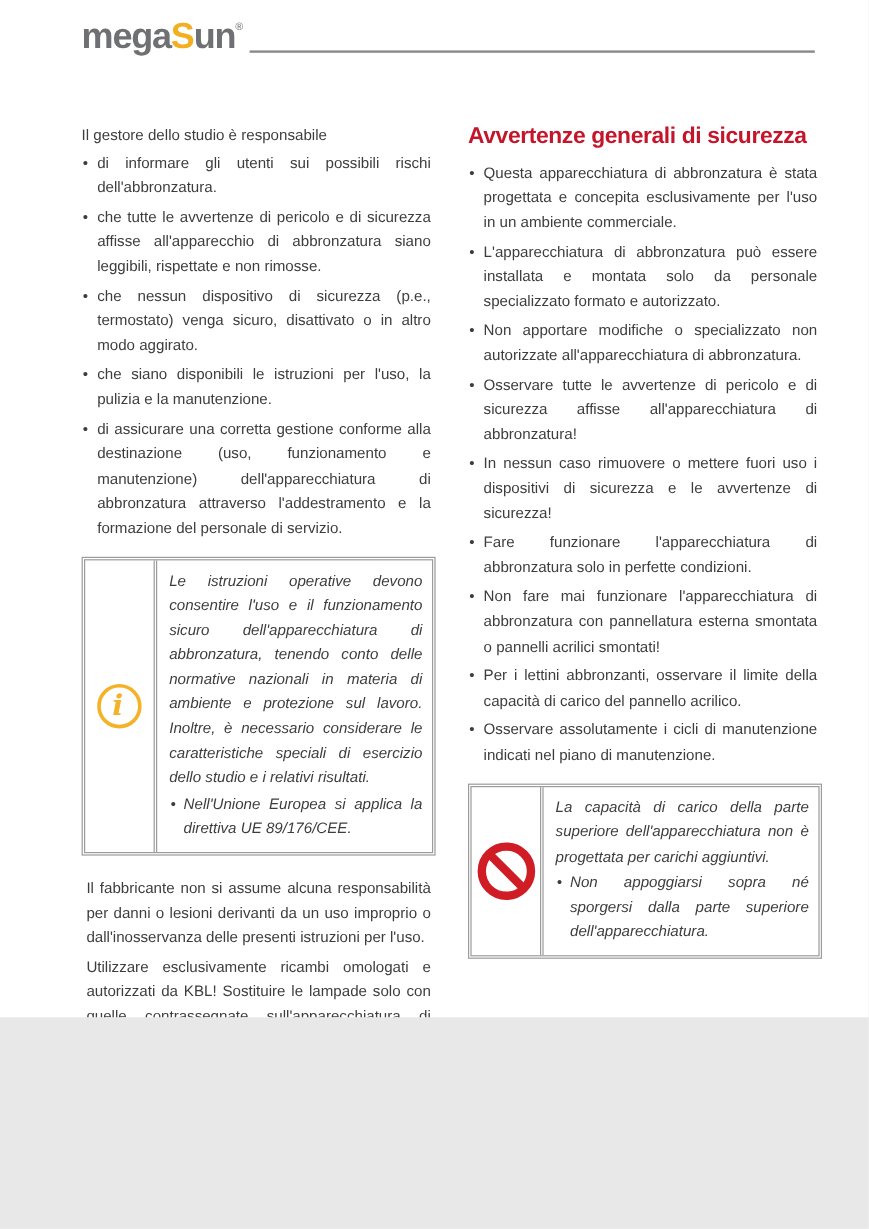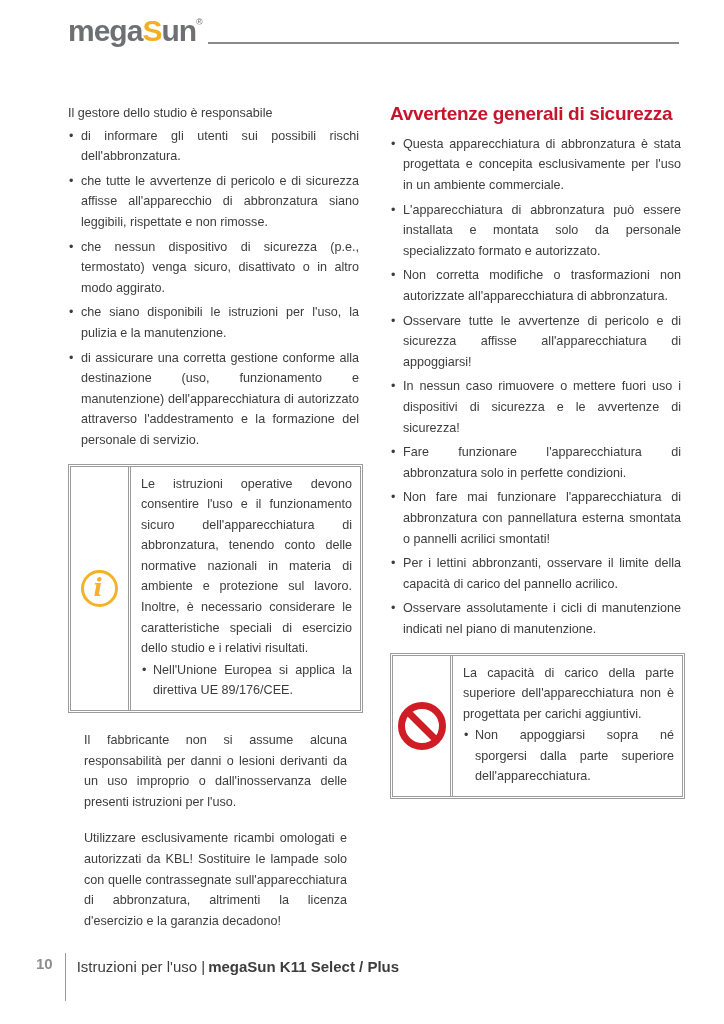--- a/index.html
+++ b/index.html
@@ -1,17 +1,17 @@
 <!DOCTYPE html>
 <html lang="it"><head>
 <meta charset="utf-8">
 <style>
   html,body{margin:0;padding:0;background:#e8e8e8;}
   .page{
-    position:relative;width:724px;height:1024px;margin:0 auto;background:#ffffff;
+    position:relative;width:724px;height:848px;margin:0 auto;background:#ffffff;
     font-family:"Liberation Sans",sans-serif;color:#3d3d3d;overflow:hidden;
   }
   
   .header{position:absolute;top:16px;left:68px;right:45px;display:flex;align-items:flex-end;}
   .logo{font-size:30px;font-weight:bold;letter-spacing:-1px;color:#6f7073;line-height:1;white-space:nowrap;}
   .logo .accent{color:#f2b021;}
   .logo .reg{font-size:9px;vertical-align:top;position:relative;top:2px;letter-spacing:0;color:#8a8a8a;}
   .header-rule{flex:1;border-bottom:2px solid #8a8a8a;margin-left:5px;margin-bottom:2px;}
   
   .main{position:absolute;top:103px;left:68px;width:617px;display:flex;gap:27px;}
@@ -20,39 +20,39 @@
     margin:0 0 9px 0;font-size:19px;font-weight:bold;color:#c5152a;letter-spacing:-0.3px;line-height:1.15;
   }
   .body-text{font-size:12.6px;line-height:20.6px;text-align:justify;hyphens:auto;}
   .intro{margin:0 0 2px 0;}
   ul.bullets{list-style:none;margin:2px 4px 0 0;padding:0;}
   ul.bullets > li{position:relative;padding-left:13px;margin-bottom:4px;}
   ul.bullets > li::before{content:"\2022";position:absolute;left:1px;}
   
   .notice-box{border:3px double #9c9c9c;display:flex;margin-top:13px;background:#fff;}
   .icon-cell{width:57px;flex:0 0 57px;border-right:3px double #9c9c9c;display:flex;align-items:center;justify-content:center;}
-  .text-cell{flex:1;min-width:0;padding:7px 8px 9px 10px;}
+  .text-cell{flex:1;min-width:0;padding:7px 8px 9px 10px;font-style:italic;}
   .text-cell p{margin:0;}
   ul.box-bullets{list-style:none;margin:0;padding:0;}
   ul.box-bullets > li{position:relative;padding-left:12px;margin-top:1px;}
   ul.box-bullets > li::before{content:"\2022";position:absolute;left:1px;}
   .info-icon{
     width:37px;height:37px;border-radius:50%;border:3px solid #f3b227;box-sizing:border-box;
     display:flex;align-items:center;justify-content:center;
     color:#f3b227;font-family:"DejaVu Serif",serif;font-style:italic;font-weight:bold;font-size:24px;line-height:1;
     padding-right:3px;
   }
   .prohibition-icon{width:48px;height:48px;border-radius:50%;border:7px solid #cf1c25;box-sizing:border-box;position:relative;background:#fff;}
   .prohibition-icon .bar{
     position:absolute;top:50%;left:50%;width:39px;height:7px;background:#cf1c25;
     transform:translate(-50%,-50%) rotate(45deg);
   }
   
   .after-box{margin-top:17px;}
-  .after-box p{margin:16px;}
+  .after-box p{margin:4px;}
   
   .footer{position:absolute;top:953px;left:36px;display:flex;align-items:flex-start;}
   .page-number{font-size:15px;font-weight:bold;color:#8e8e8e;padding-top:2px;}
   .footer-rule{width:1px;background:#9a9a9a;height:48px;margin:0 11px 0 12px;}
   .footer-text{font-size:15px;color:#3d3d3d;padding-top:5px;white-space:nowrap;}
   .footer-text .bold{font-weight:bold;margin-left:3px;}
 </style>
 </head>
 <body>
 
@@ -65,21 +65,21 @@
 
   <div class="main">
 
     <div class="col body-text">
       <p class="intro">Il gestore dello studio è responsabile</p>
       <ul class="bullets">
         <li>di informare gli utenti sui possibili rischi dell'abbronzatura.</li>
         <li>che tutte le avvertenze di pericolo e di sicurezza affisse all'apparecchio di abbronzatura siano leggibili, rispettate e non rimosse.</li>
         <li>che nessun dispositivo di sicurezza (p.e., termostato) venga sicuro, disattivato o in altro modo aggirato.</li>
         <li>che siano disponibili le istruzioni per l'uso, la pulizia e la manutenzione.</li>
-        <li>di assicurare una corretta gestione conforme alla destinazione (uso, funzionamento e manutenzione) dell'apparecchiatura di autorizzato attraverso l'addestramento e la formazione del personale di servizio.</li>
+        <li>di assicurare una corretta gestione conforme alla destinazione (uso, funzionamento e manutenzione) dell'apparecchiatura di abbronzatura attraverso l'addestramento e la formazione del personale di servizio.</li>
       </ul>
 
       <div class="notice-box">
         <div class="icon-cell">
           <span class="info-icon">i</span>
         </div>
         <div class="text-cell">
           <p>Le istruzioni operative devono consentire l'uso e il funzionamento sicuro dell'apparecchiatura di abbronzatura, tenendo conto delle normative nazionali in materia di ambiente e protezione sul lavoro. Inoltre, è necessario considerare le caratteristiche speciali di esercizio dello studio e i relativi risultati.</p>
           <ul class="box-bullets">
             <li>Nell'Unione Europea si applica la direttiva UE 89/176/CEE.</li>
@@ -91,22 +91,22 @@
         <p>Il fabbricante non si assume alcuna responsabilità per danni o lesioni derivanti da un uso improprio o dall'inosservanza delle presenti istruzioni per l'uso.</p>
         <p>Utilizzare esclusivamente ricambi omologati e autorizzati da KBL! Sostituire le lampade solo con quelle contrassegnate sull'apparecchiatura di abbronzatura, altrimenti la licenza d'esercizio e la garanzia decadono!</p>
       </div>
     </div>
 
     <div class="col body-text">
       <h1 class="section-heading">Avvertenze generali di sicurezza</h1>
       <ul class="bullets">
         <li>Questa apparecchiatura di abbronzatura è stata progettata e concepita esclusivamente per l'uso in un ambiente commerciale.</li>
         <li>L'apparecchiatura di abbronzatura può essere installata e montata solo da personale specializzato formato e autorizzato.</li>
-        <li>Non corretta modifiche o trasformazioni non autorizzate all'apparecchiatura di abbronzatura.</li>
-        <li>Osservare tutte le avvertenze di pericolo e di sicurezza affisse all'apparecchiatura di appoggiarsi!</li>
+        <li>Non apportare modifiche o specializzato non autorizzate all'apparecchiatura di abbronzatura.</li>
+        <li>Osservare tutte le avvertenze di pericolo e di sicurezza affisse all'apparecchiatura di abbronzatura!</li>
         <li>In nessun caso rimuovere o mettere fuori uso i dispositivi di sicurezza e le avvertenze di sicurezza!</li>
         <li>Fare funzionare l'apparecchiatura di abbronzatura solo in perfette condizioni.</li>
         <li>Non fare mai funzionare l'apparecchiatura di abbronzatura con pannellatura esterna smontata o pannelli acrilici smontati!</li>
         <li>Per i lettini abbronzanti, osservare il limite della capacità di carico del pannello acrilico.</li>
         <li>Osservare assolutamente i cicli di manutenzione indicati nel piano di manutenzione.</li>
       </ul>
 
       <div class="notice-box">
         <div class="icon-cell">
           <span class="prohibition-icon">

